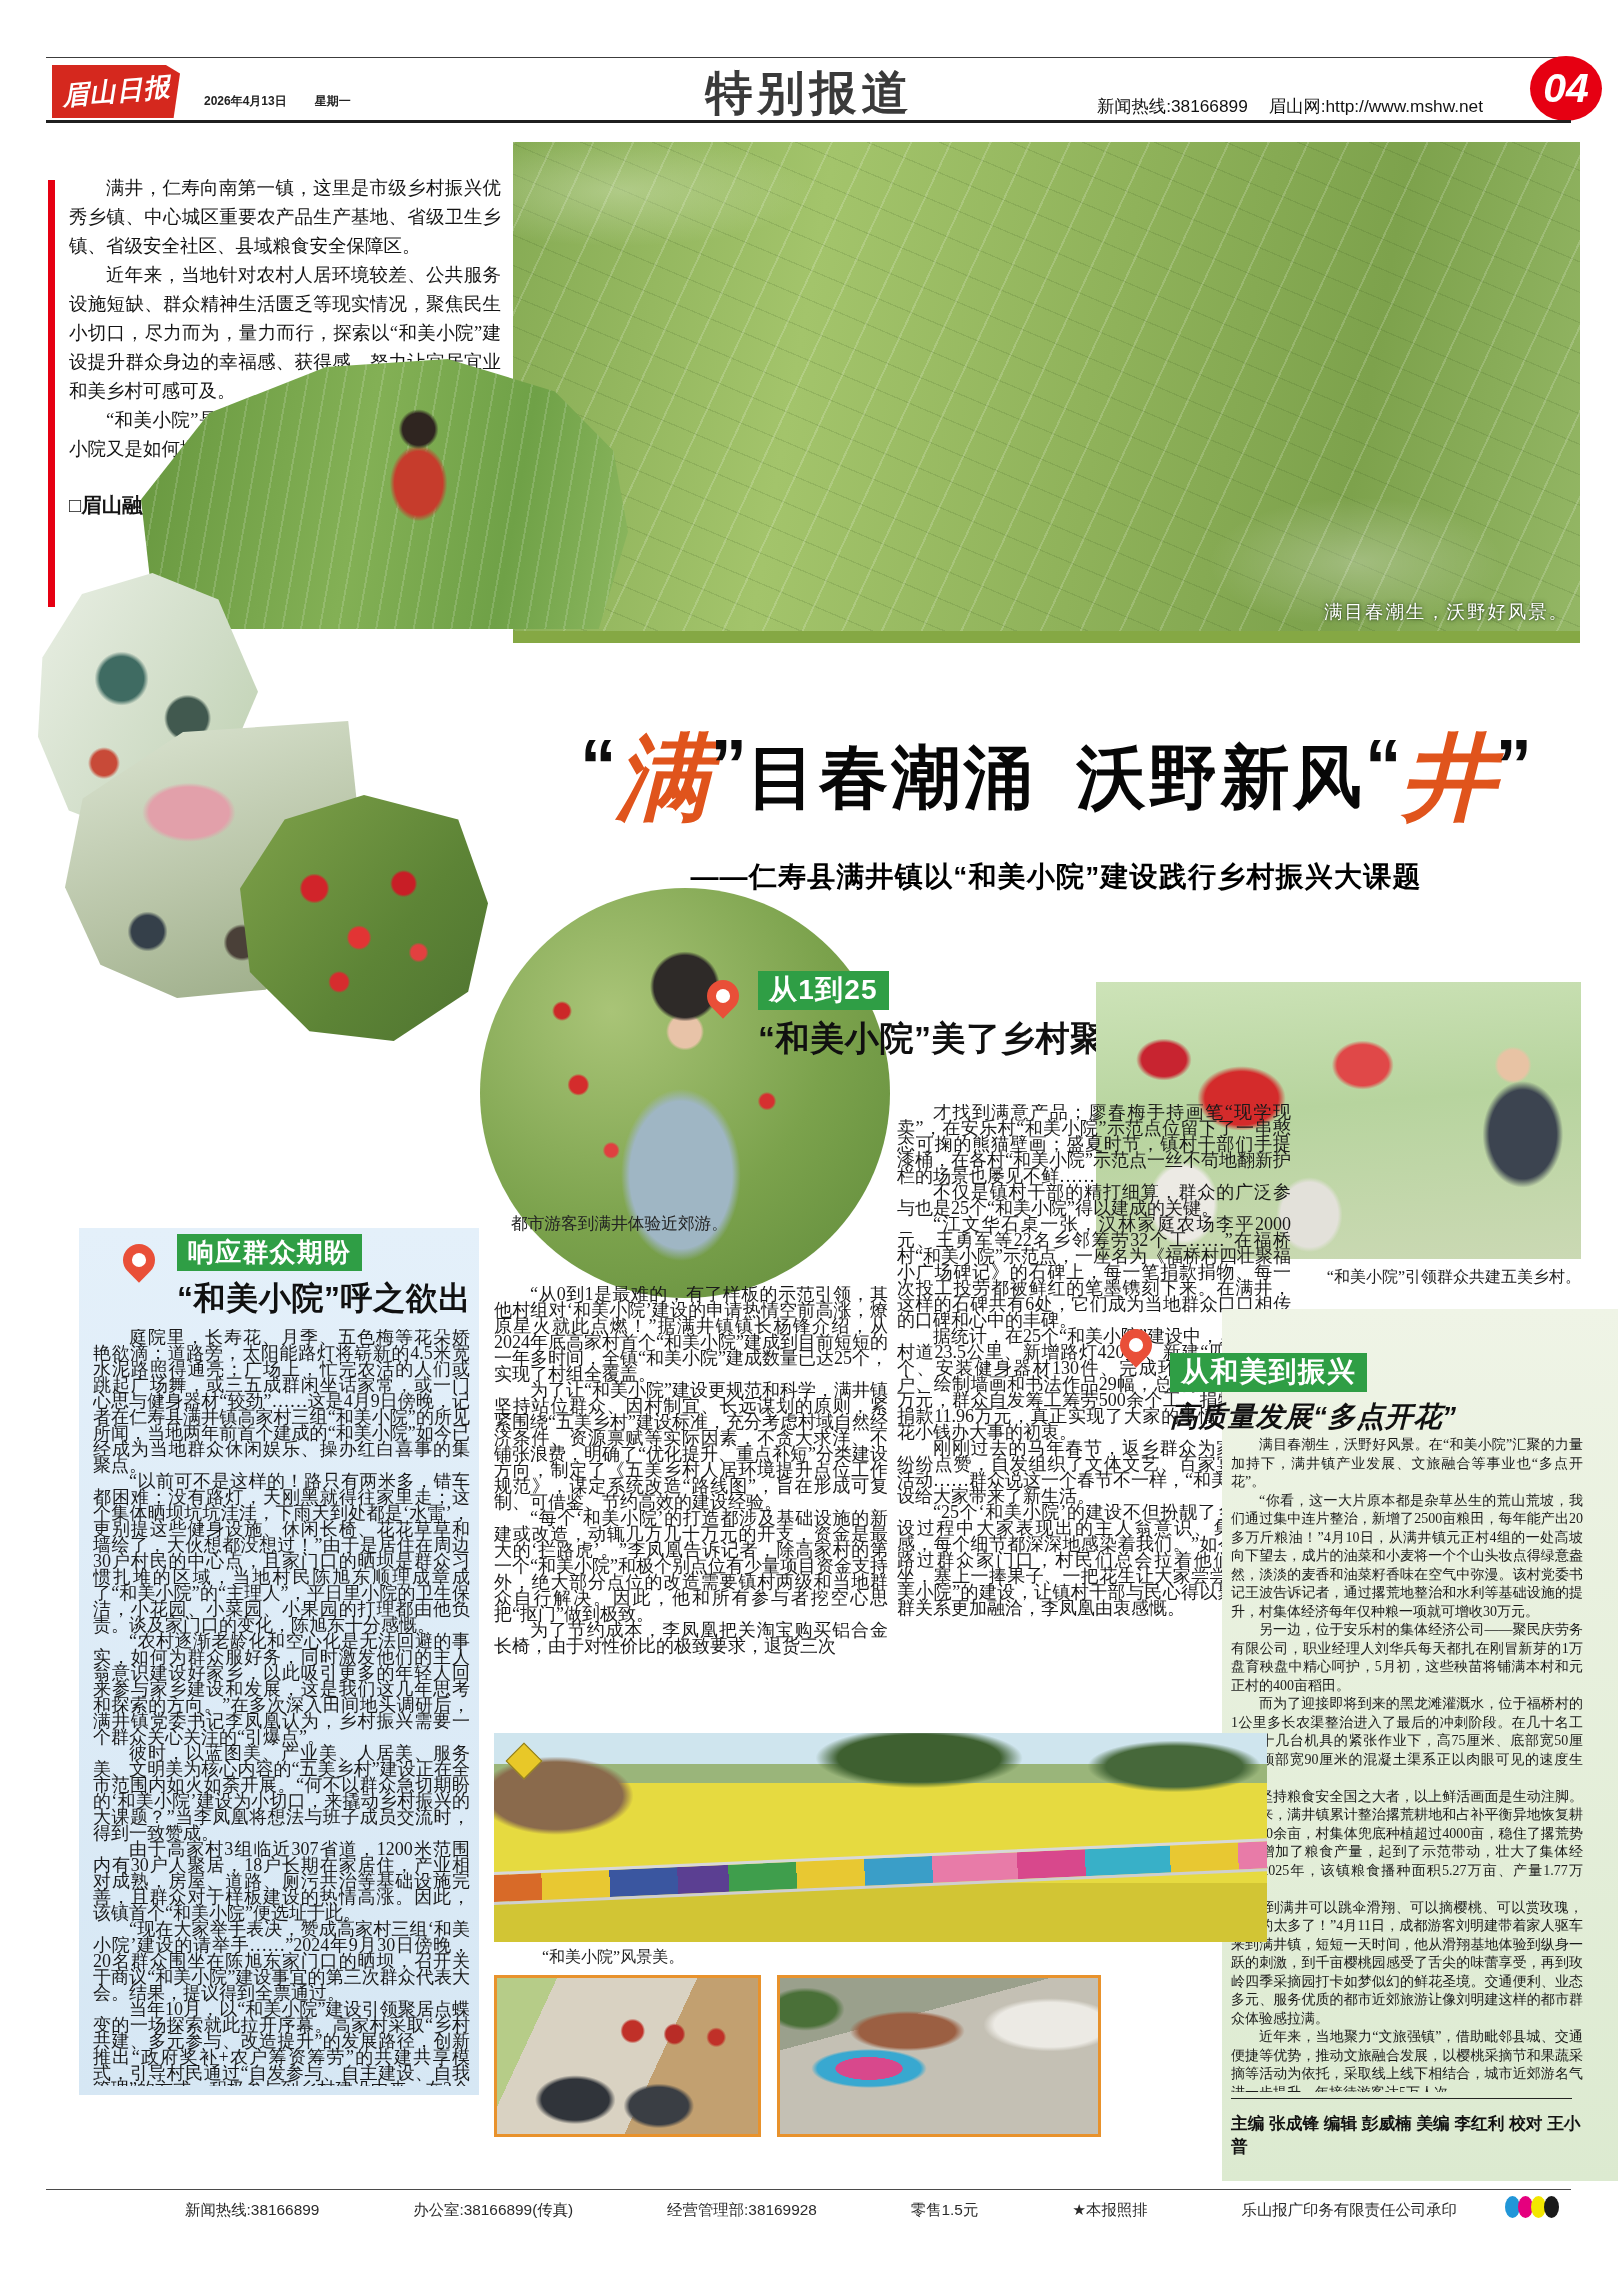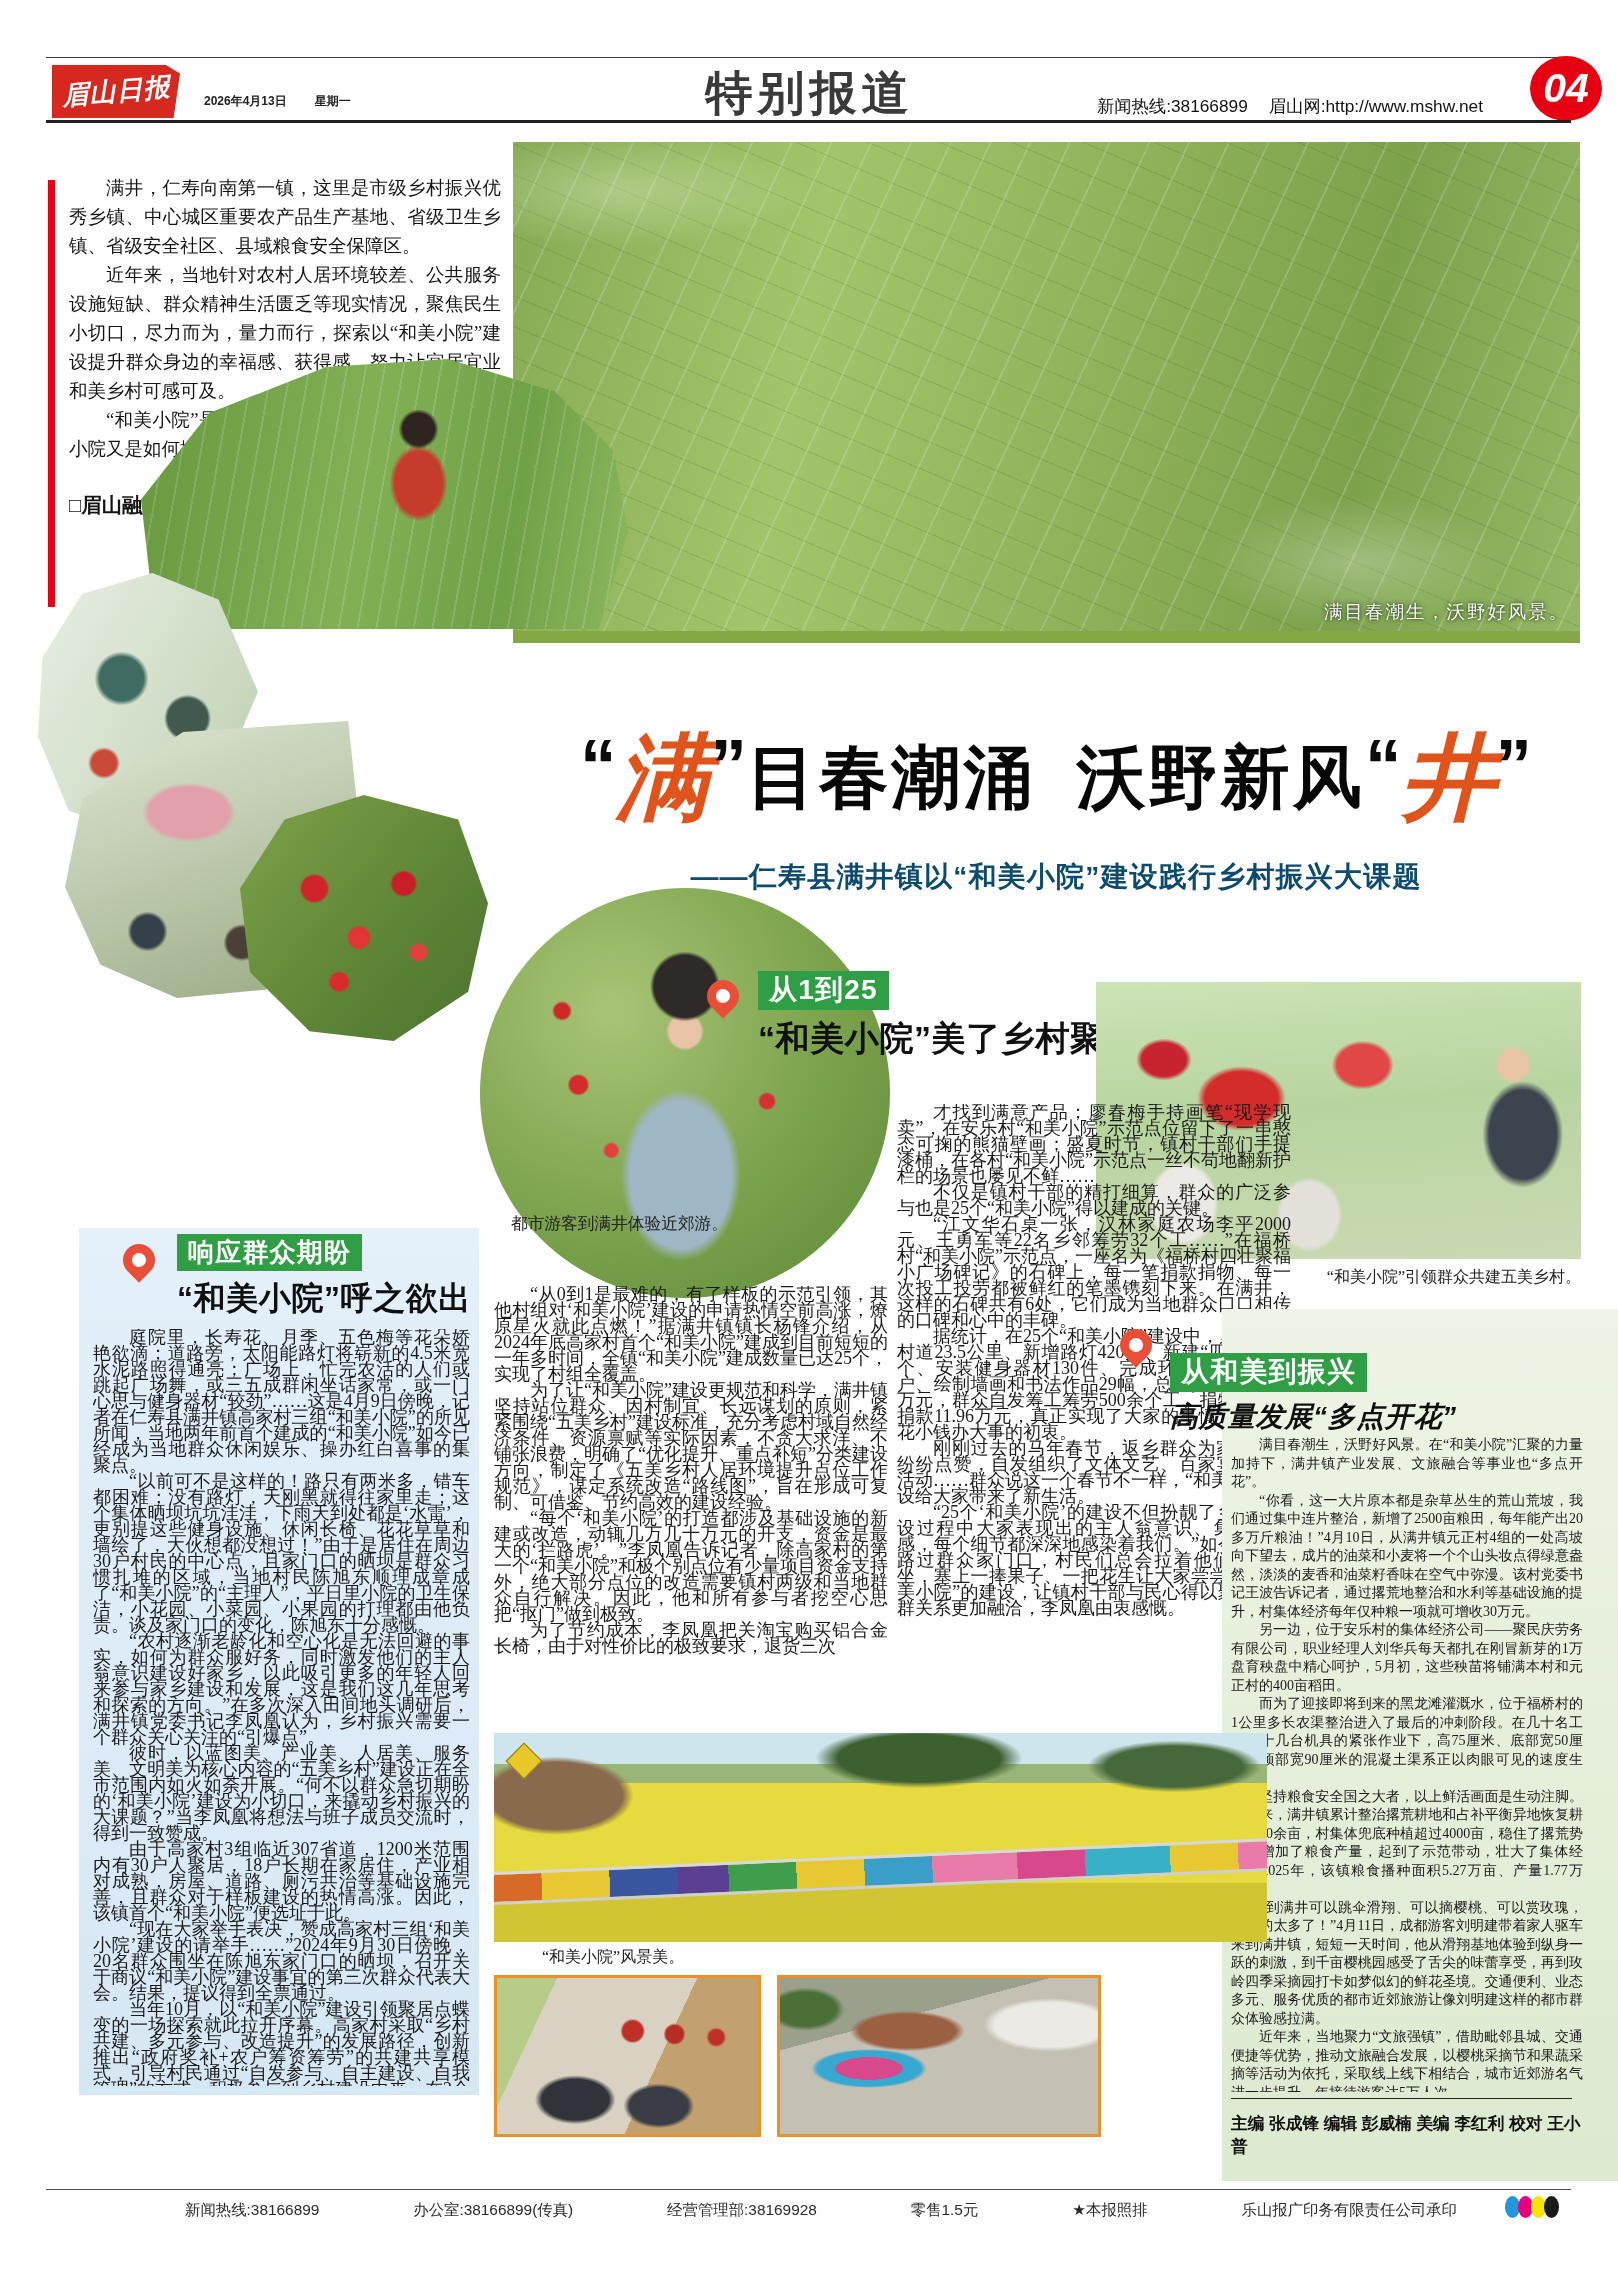--- a/index.html
+++ b/index.html
@@ -142,21 +142,21 @@
   
   .headline { left:531px; top:715px; width:1050px; text-align:center; white-space:nowrap; }
   .hl-q { font-size:73px; font-weight:bold; color:#0c0c0c; vertical-align:11px;
           font-family:"Liberation Sans","DejaVu Sans",sans-serif; }
   .hl-accent { font-size:94px; color:#e0541c; font-weight:bold; font-style:italic;
                font-family:"DejaVu Serif",serif; vertical-align:-8.6px; }
   .hl-black { font-size:69px; color:#070707; font-weight:bold; letter-spacing:3.1px;
               font-family:"Liberation Sans","DejaVu Sans",sans-serif; }
   .hl-gap { display:inline-block; width:41px; }
   .subtitle { left:531px; top:858px; width:1050px; text-align:center; font-size:28px;
-              font-weight:bold; color:#0c4a6e; letter-spacing:1.2px;
+              font-weight:bold; color:#000000; letter-spacing:1.2px;
               font-family:"Liberation Sans","DejaVu Sans",sans-serif; }
 
   
   .pin { position:absolute; width:32px; height:32px; background:#e94f38;
          border-radius:50% 50% 50% 0; transform:rotate(-45deg); }
   .pin::after { content:''; position:absolute; left:9.3px; top:9.3px; width:13.6px; height:13.6px;
                 background:#fff; border-radius:50%; }
   .sec-head { position:absolute; }
   .sec-tag { display:inline-block; background:#2f9e45; color:#fff; font-weight:bold;
              font-size:28px; line-height:1; padding:5px 11px 6.2px;

